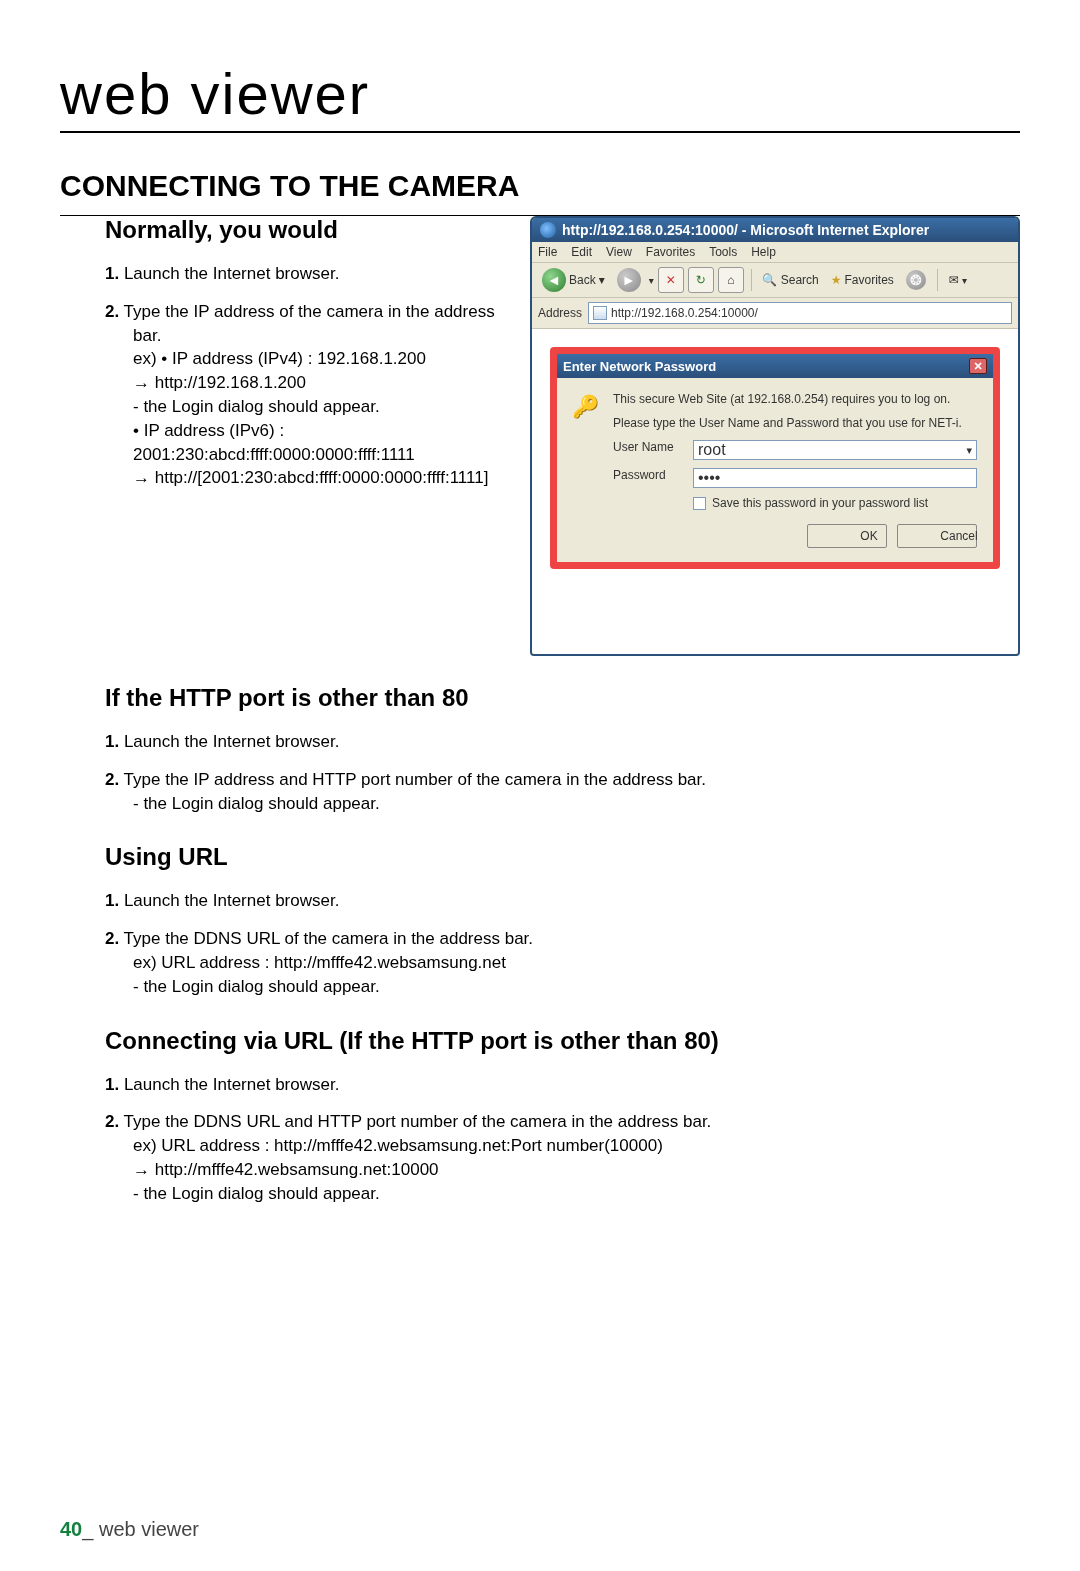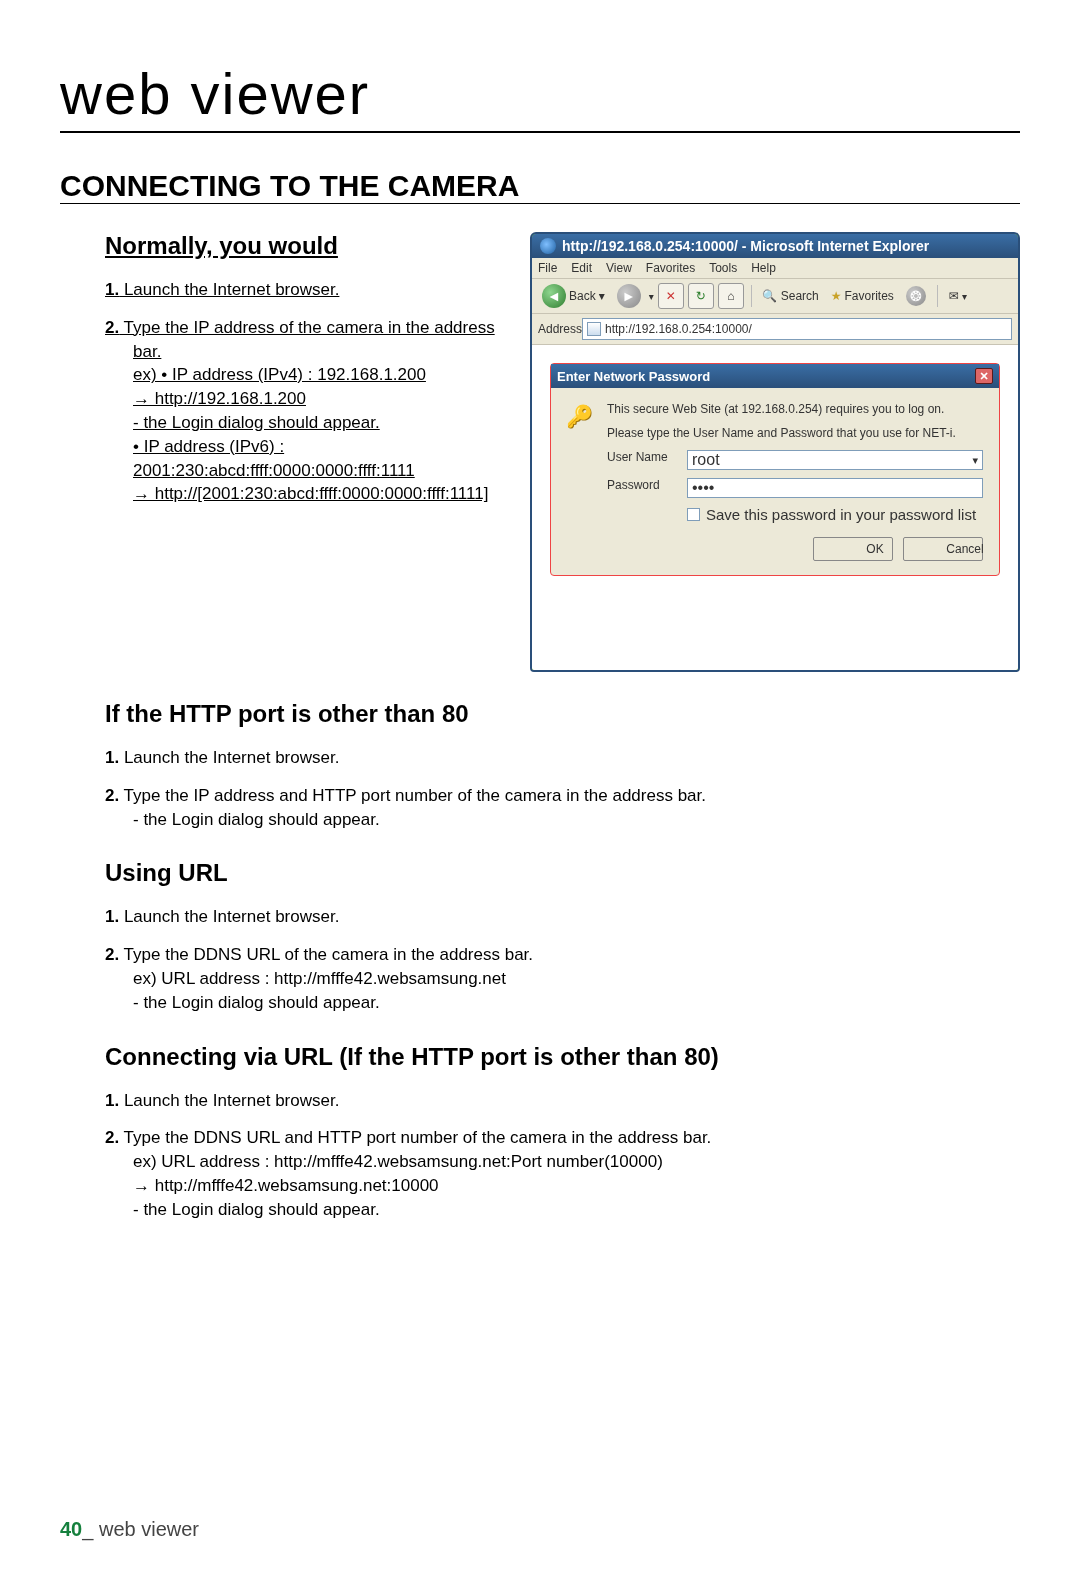--- a/index.html
+++ b/index.html
@@ -18,29 +18,28 @@
     letter-spacing: 2px;
     border-bottom: 2px solid #000;
     padding-bottom: 4px;
     margin-bottom: 36px;
     font-family: "Helvetica Neue", Arial, sans-serif;
   }
   .section-heading {
     font-size: 30px;
     font-weight: bold;
     border-bottom: 1.5px solid #000;
-    padding-bottom: 0;
-    margin-bottom: 28px;
+    padding-bottom: 12px;
   }
   .two-col {
     display: flex;
     gap: 20px;
     align-items: flex-start;
   }
-  .col-left { flex: 1; text-decoration: underline; }
+  .col-left { flex: 1; }
   .col-right { width: 490px; flex-shrink: 0; }
   .subheading {
     font-size: 24px;
     font-weight: bold;
     margin: 0 0 18px 45px;
   }
   .subheading.mt { margin-top: 28px; }
   ol.steps {
     list-style: none;
     margin-left: 45px;
@@ -125,20 +124,21 @@
     font-size: 14px; color: #fff;
   }
   .tb-circle.green { background: radial-gradient(circle at 35% 35%, #8fd68f, #2e7d2e); }
   .tb-circle.grey  { background: radial-gradient(circle at 35% 35%, #ccc, #888); }
   .tb-sep { width: 1px; height: 22px; background: #bbb; margin: 0 3px; }
   .address-row {
     background: #ece9d8;
     padding: 4px 6px;
     display: flex;
     align-items: center;
+    gap: 6px;
     border-bottom: 1px solid #c8c4b4;
     font-size: 12px;
   }
   .address-input {
     flex: 1;
     height: 22px;
     border: 1px solid #7f9db9;
     background: #fff;
     display: flex;
     align-items: center;
@@ -150,21 +150,21 @@
     background: linear-gradient(#fff,#cde); border:1px solid #7f9db9;
   }
   .browser-body {
     flex: 1;
     background: #fff;
     padding: 18px;
   }
 
   
   .dialog {
-    border: 1px solid #ef4444;
+    border: 7px solid #ef4444;
     border-radius: 4px;
     background: #ece9d8;
     width: 100%;
     font-size: 12px;
   }
   .dialog-title {
     background: linear-gradient(#3a6ea5, #2a4f7a);
     color: #fff;
     padding: 4px 6px;
     display: flex;
@@ -197,21 +197,21 @@
   .text-field {
     flex:1; height: 20px; border:1px solid #7f9db9; background:#fff;
     padding: 0 4px; font-size: 16px; display:flex; align-items:center;
     justify-content: space-between;
   }
   .text-field.combo::after {
     content: "▾"; font-size: 11px; color:#333;
   }
   .check-row {
     display:flex; align-items:center; gap:6px; margin: 6px 0 14px 80px;
-    font-size:15px;
+    font-size:12px;
   }
   .check-row .cb {
     width:13px; height:13px; border:1px solid #7f9db9; background:#fff;
   }
   .dialog-buttons {
     display:flex; justify-content:flex-end; gap:10px;
   }
   .dlg-btn {
     width: 80px; height: 24px; border:1px solid #888; background:#ece9d8;
     font-size:12px; display:inline-flex; align-items:center; justify-content:center;

